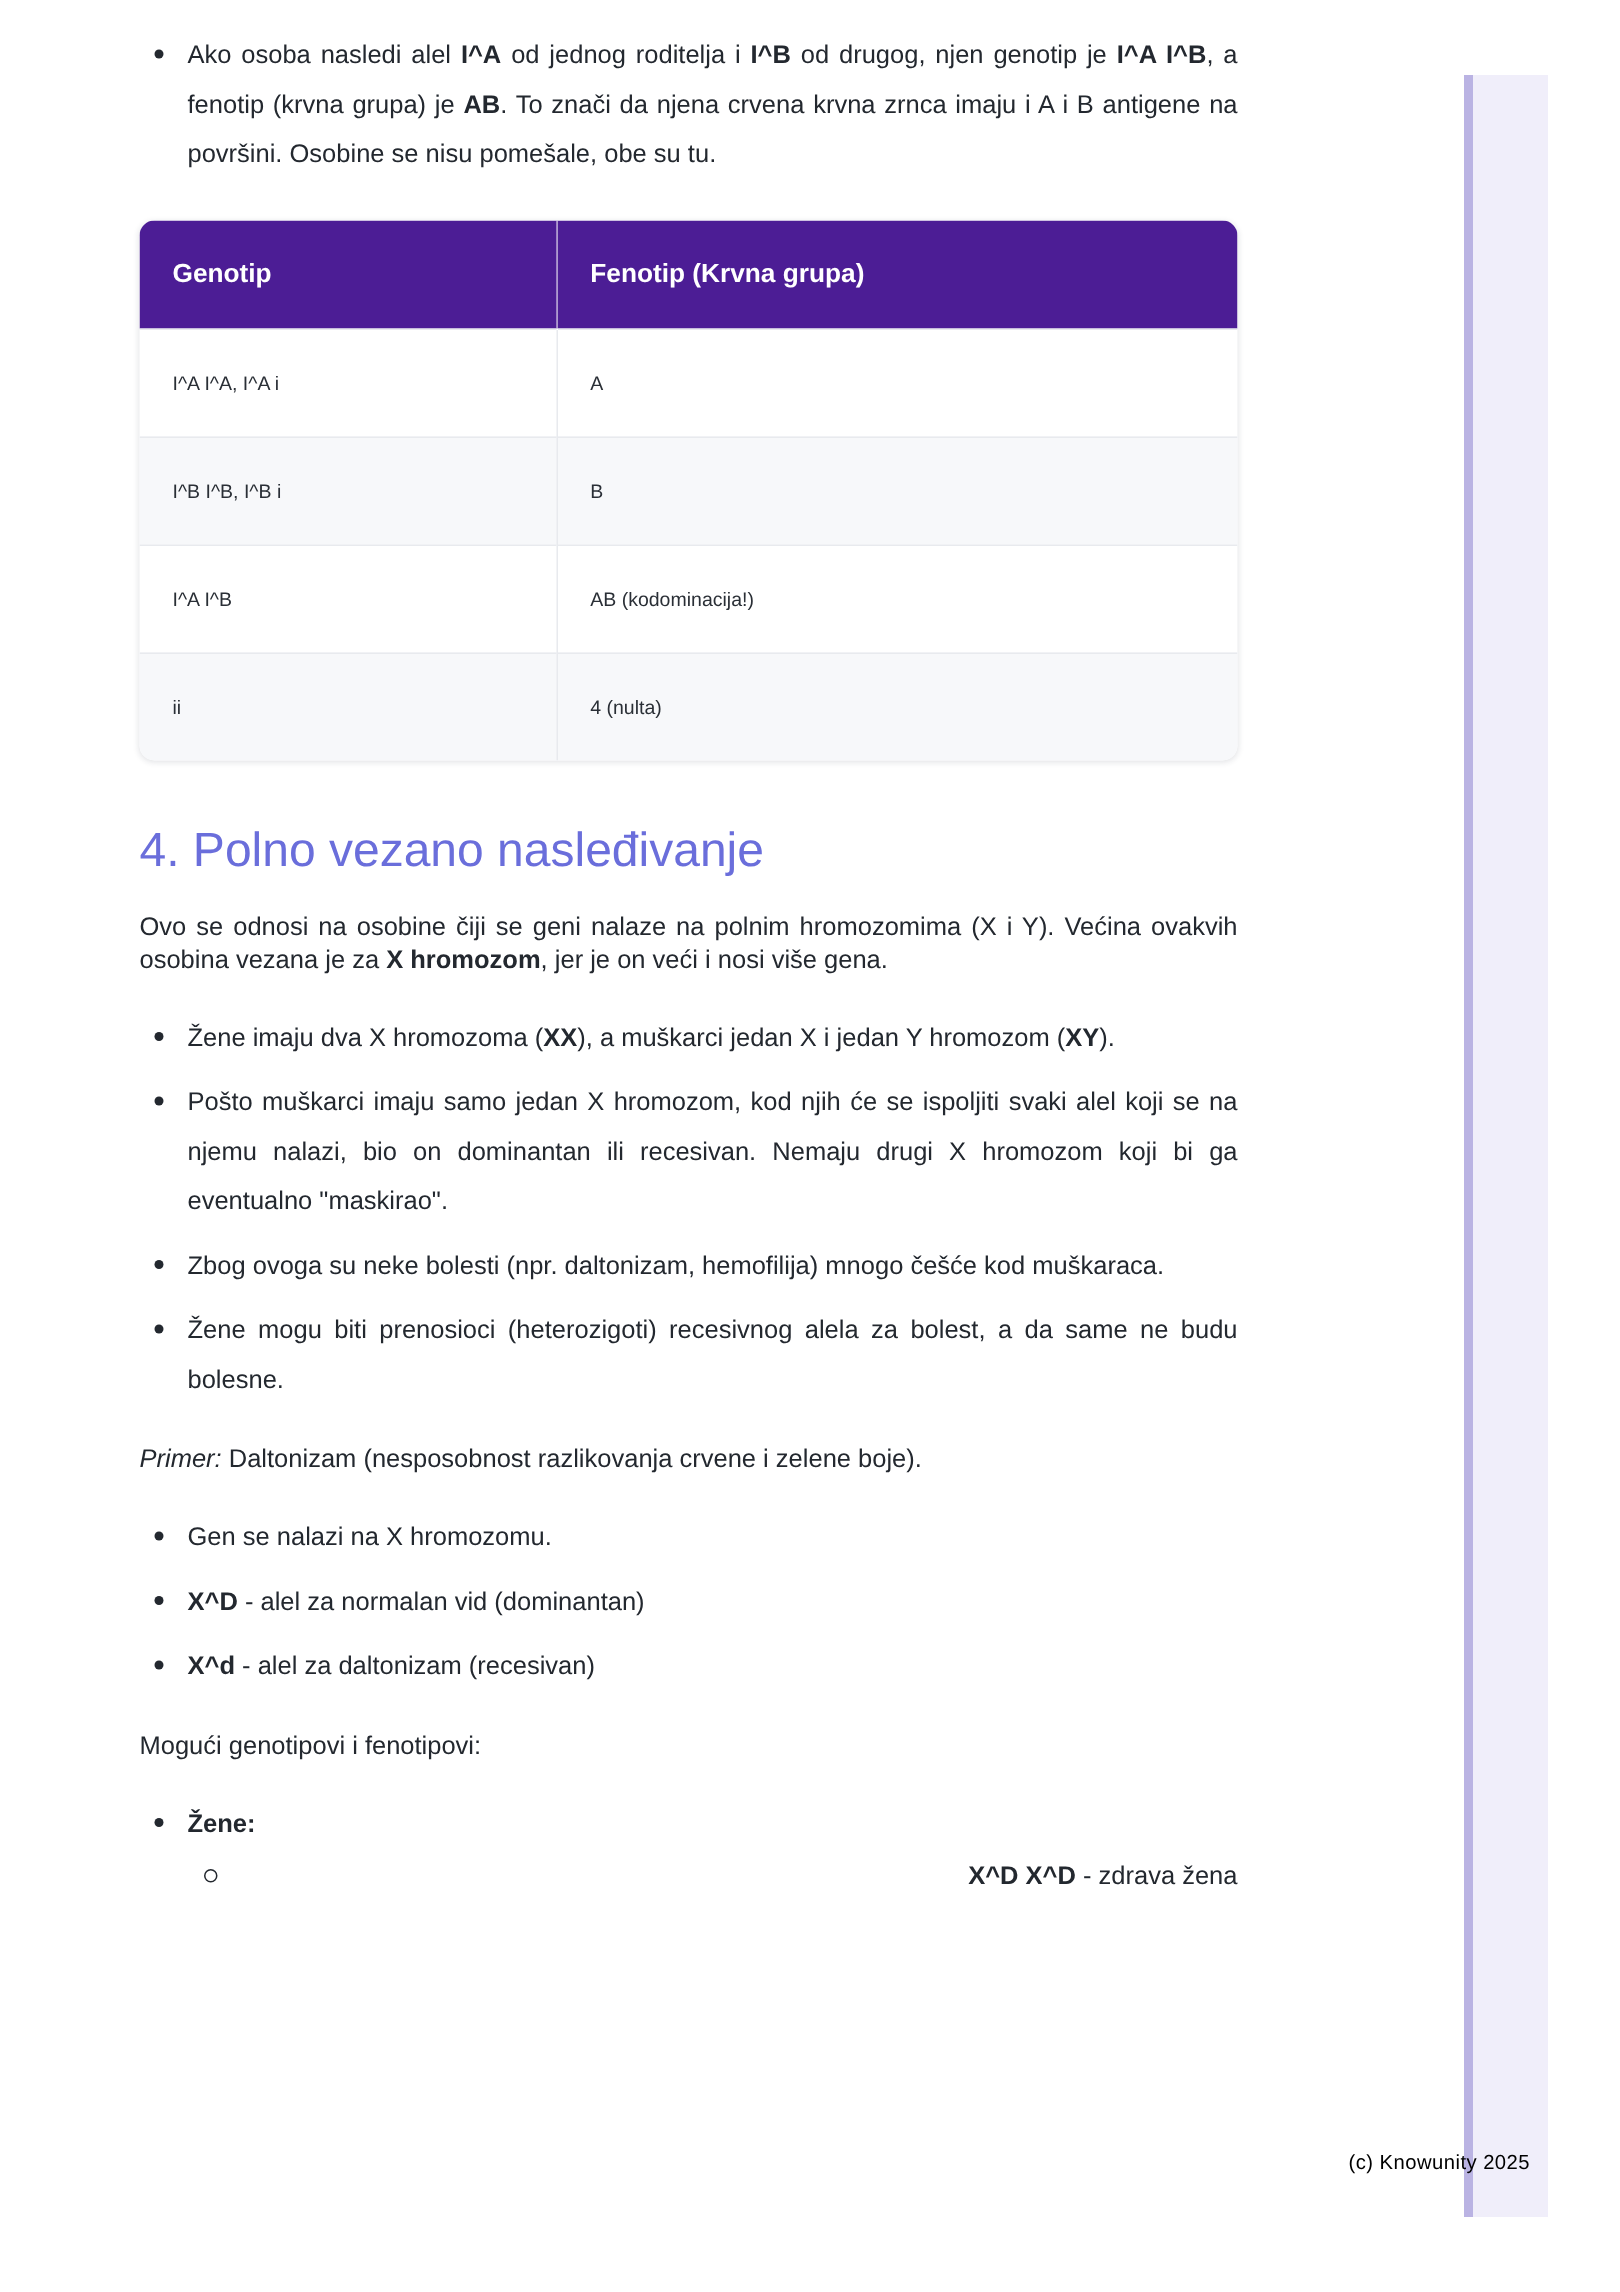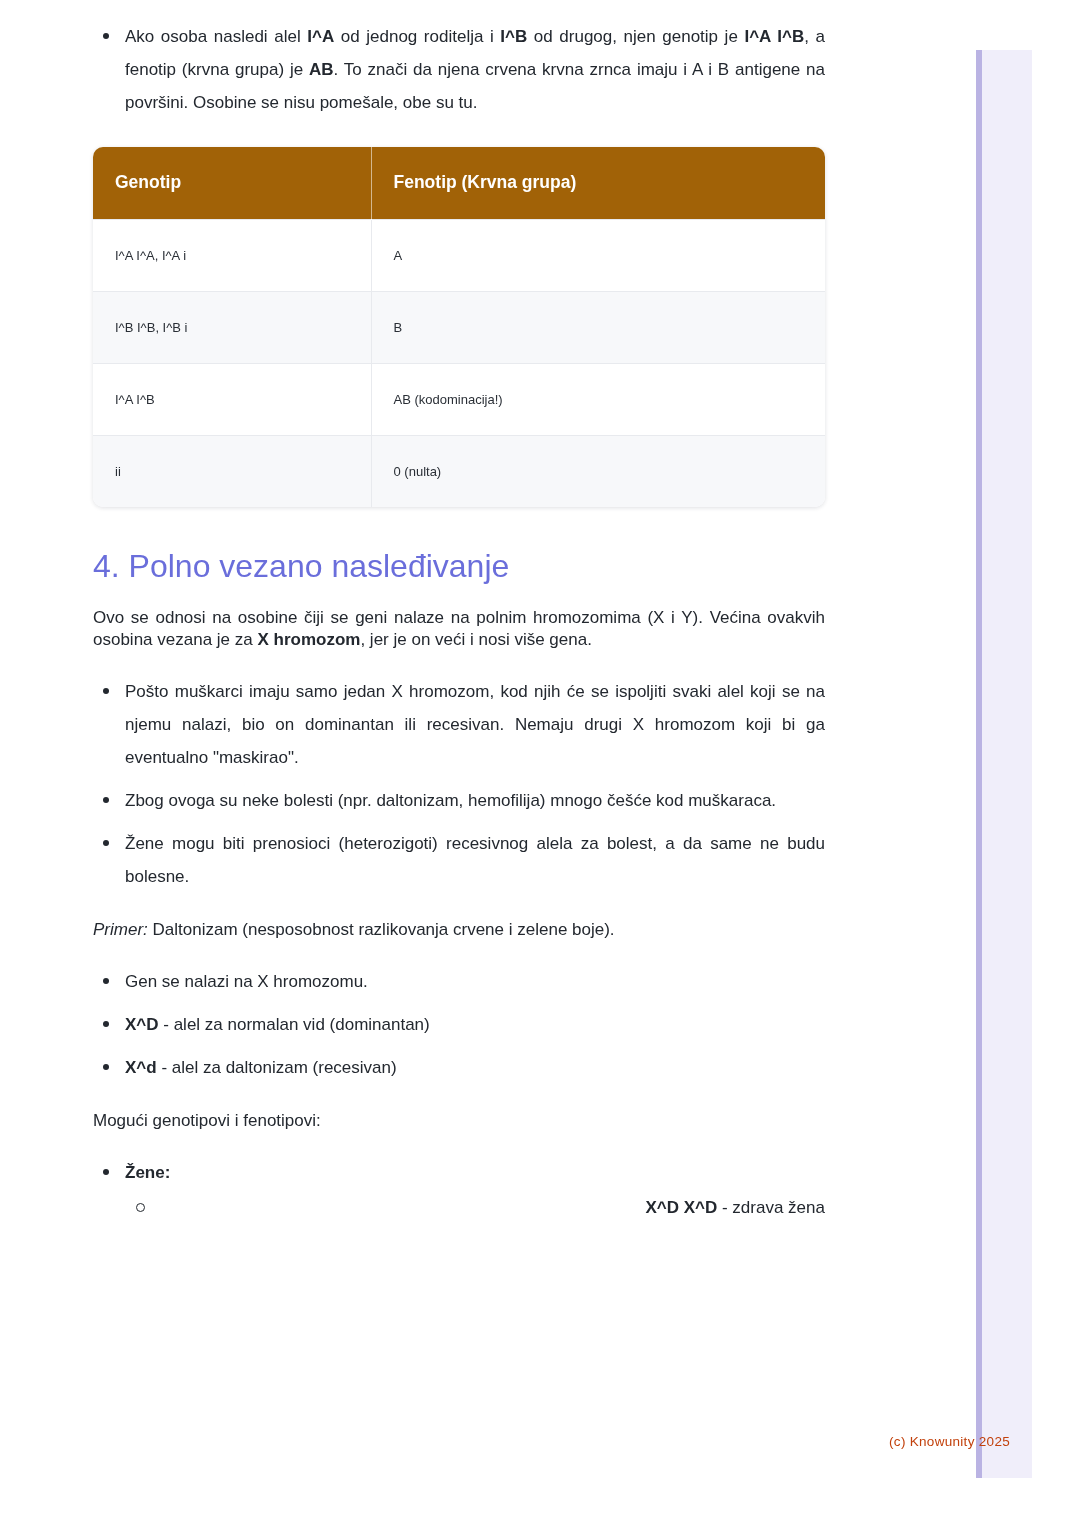--- a/index.html
+++ b/index.html
@@ -54,21 +54,21 @@
   .table-card {
     margin-top: 28px;
     width: 732px;
     border-radius: 10px;
     box-shadow: 0 1px 4px rgba(30,35,60,0.14);
     overflow: hidden;
     background: #ffffff;
   }
   table.geno { width: 100%; border-collapse: collapse; }
   table.geno th {
-    background: #a16207;
+    background: #4c1d95;
     color: #ffffff;
     font-weight: 700;
     text-align: left;
     height: 72px;
     padding-left: 22px;
     font-size: 17.5px;
   }
   table.geno th + th { border-left: 1px solid rgba(255,255,255,0.55); }
   table.geno td {
     height: 72px;
@@ -104,23 +104,23 @@
     width: 56px;
     height: 1428px;
     background: #f0eefa;
     border-left: 6px solid #bab3e3;
     z-index: 1;
   }
   
   .footer {
     position: absolute;
     top: 1434px;
-    right: 70px;
+    right: 60px;
     font-size: 13.5px;
-    color: #c2410c;
+    color: #000000;
     z-index: 2;
     letter-spacing: 0.3px;
   }
 </style>
 </head>
 <body>
 
 <div class="content">
 
   <ul class="bullets">
@@ -147,31 +147,32 @@
         <tr>
           <td>I^B I^B, I^B i</td>
           <td>B</td>
         </tr>
         <tr>
           <td>I^A I^B</td>
           <td>AB (kodominacija!)</td>
         </tr>
         <tr>
           <td>ii</td>
-          <td>0 (nulta)</td>
+          <td>4 (nulta)</td>
         </tr>
       </tbody>
     </table>
   </div>
 
   <h2 class="section-heading">4. Polno vezano nasleđivanje</h2>
 
   <p class="para"><span>Ovo se odnosi na osobine čiji se geni nalaze na polnim hromozomima (X i Y). Većina ovakvih osobina vezana je za </span><span style="font-weight: 700;">X hromozom</span><span>, jer je on veći i nosi više gena.</span></p>
 
   <ul class="bullets lists-gap">
+    <li><span>Žene imaju dva X hromozoma (</span><span style="font-weight: 700;">XX</span><span>), a muškarci jedan X i jedan Y hromozom (</span><span style="font-weight: 700;">XY</span><span>).</span></li>
     <li><span>Pošto muškarci imaju samo jedan X hromozom, kod njih će se ispoljiti svaki alel koji se na njemu nalazi, bio on dominantan ili recesivan. Nemaju drugi X hromozom koji bi ga eventualno "maskirao".</span></li>
     <li><span>Zbog ovoga su neke bolesti (npr. daltonizam, hemofilija) mnogo češće kod muškaraca.</span></li>
     <li><span>Žene mogu biti prenosioci (heterozigoti) recesivnog alela za bolest, a da same ne budu bolesne.</span></li>
   </ul>
 
   <p class="para plain"><span style="font-style: italic;">Primer:</span><span> Daltonizam (nesposobnost razlikovanja crvene i zelene boje).</span></p>
 
   <ul class="bullets lists-gap">
     <li><span>Gen se nalazi na X hromozomu.</span></li>
     <li><span style="font-weight: 700;">X^D</span><span> - alel za normalan vid (dominantan)</span></li>

